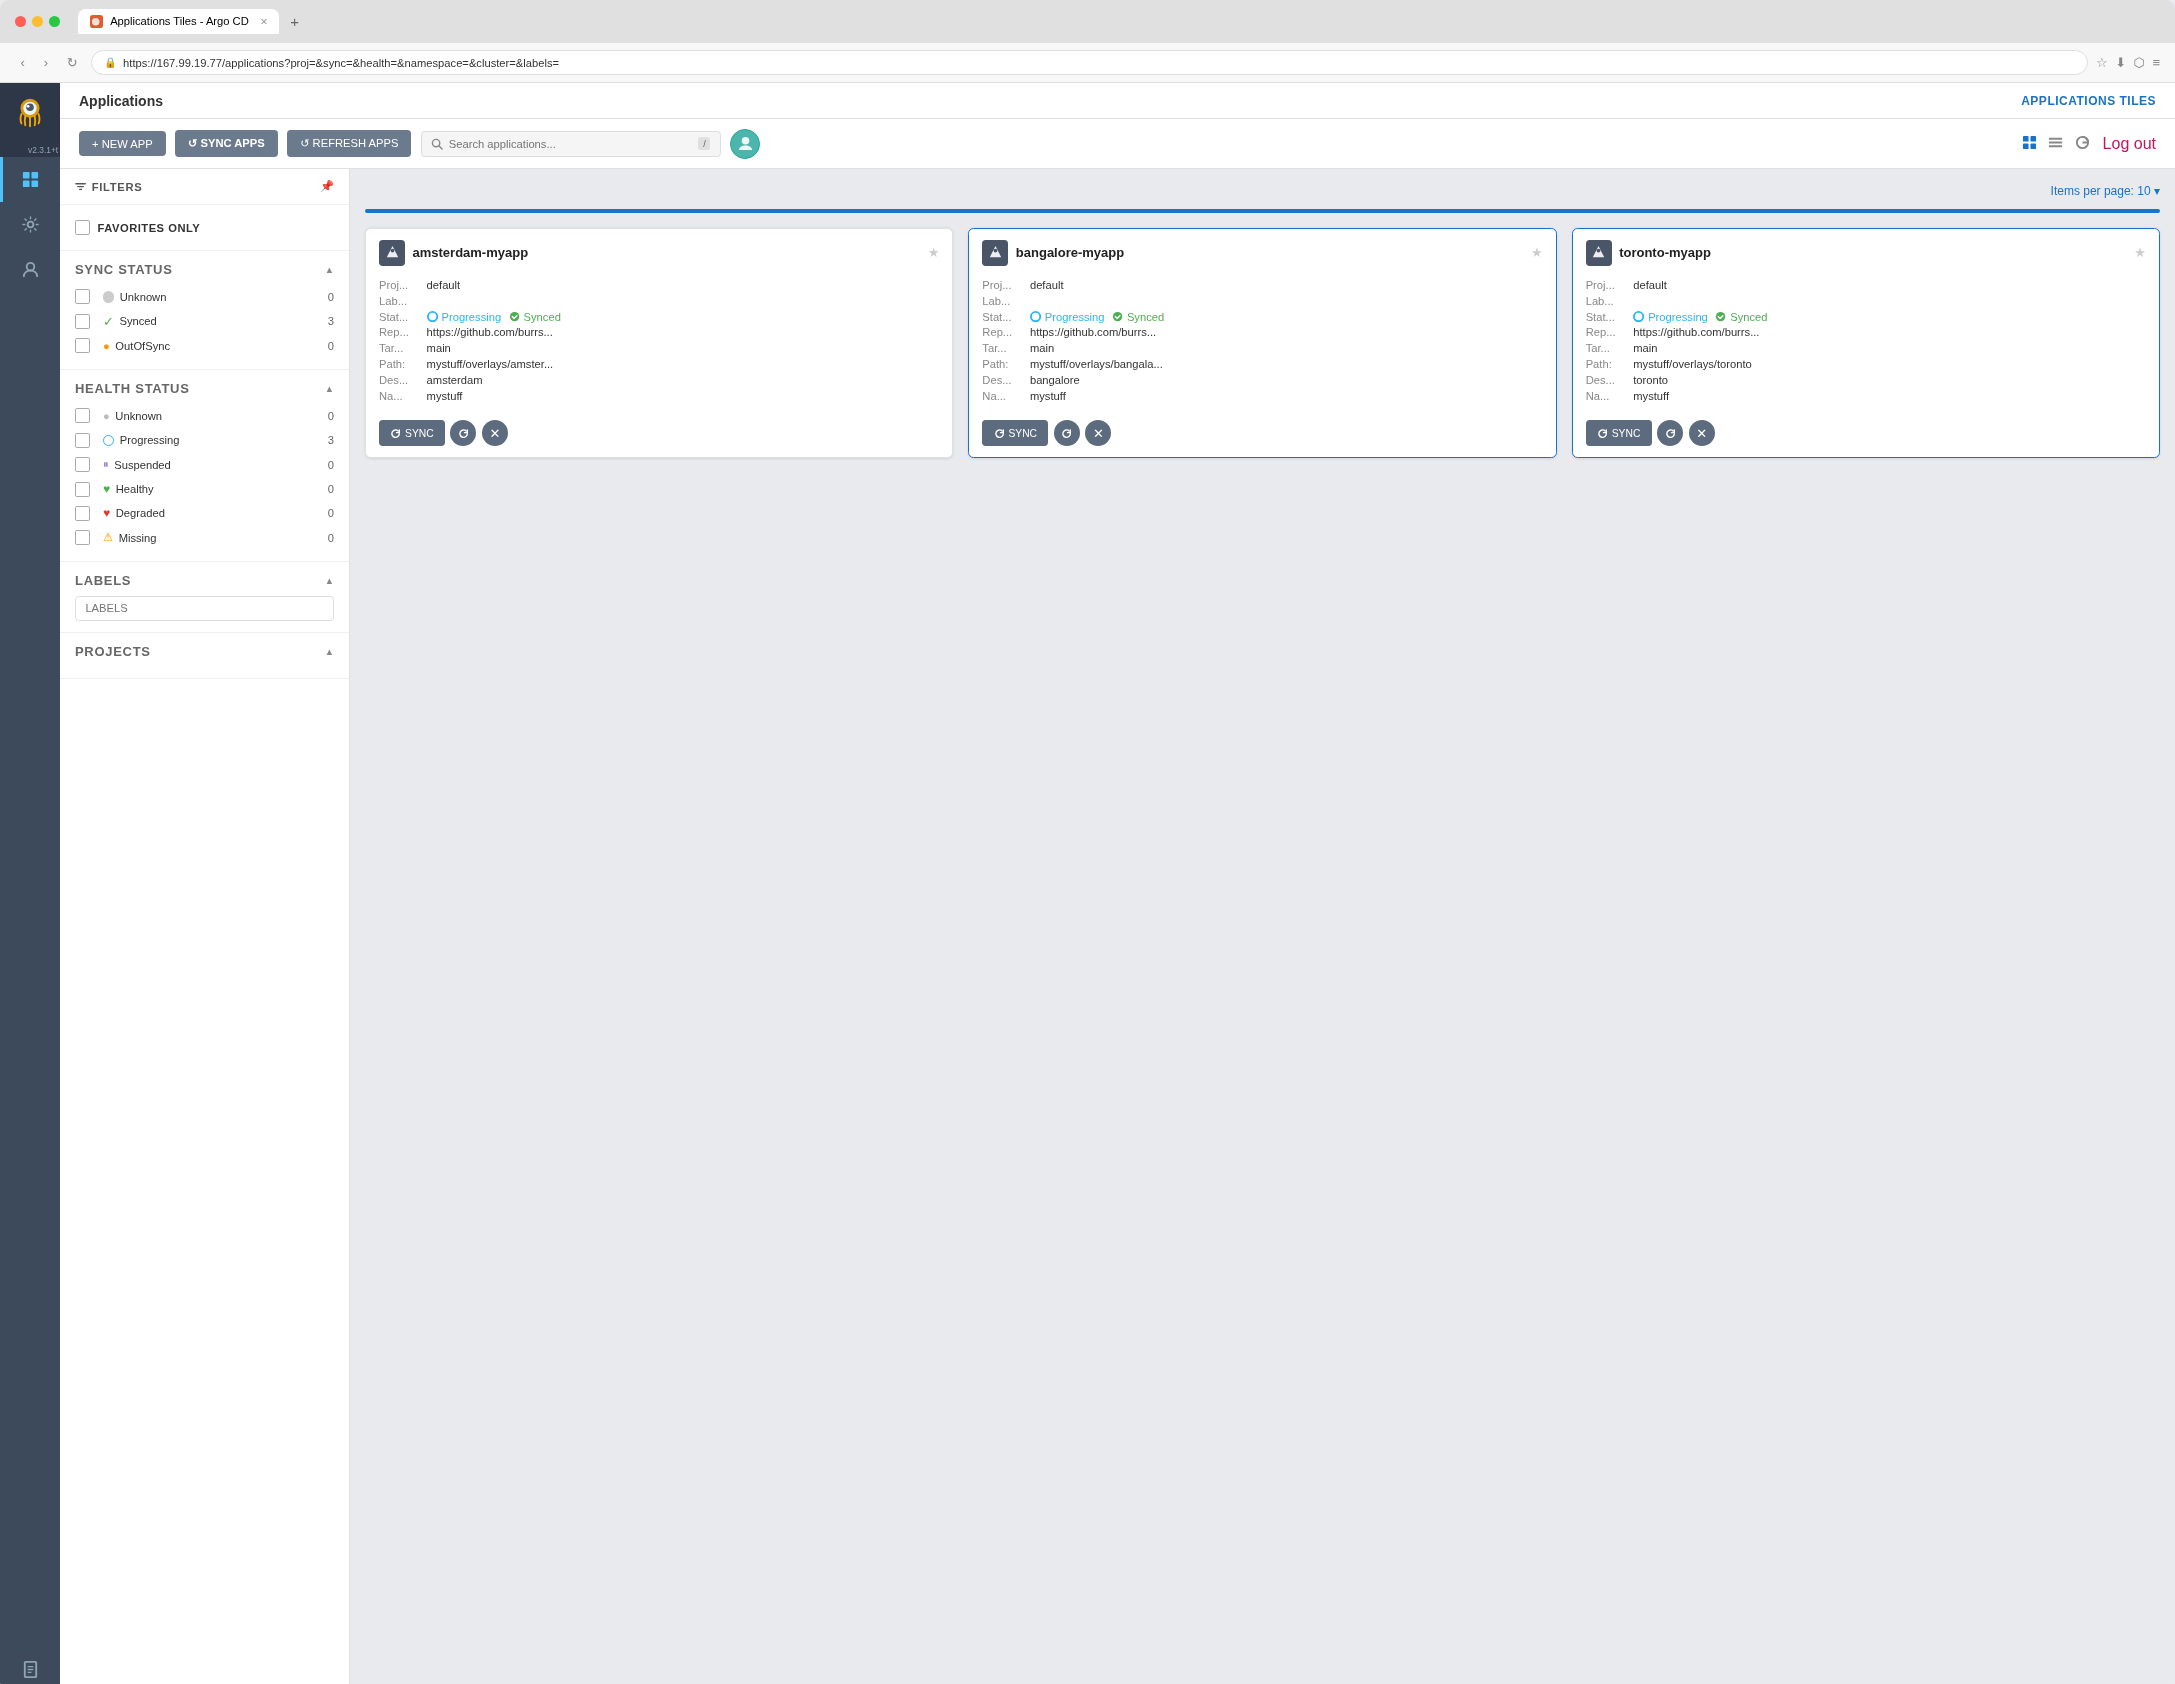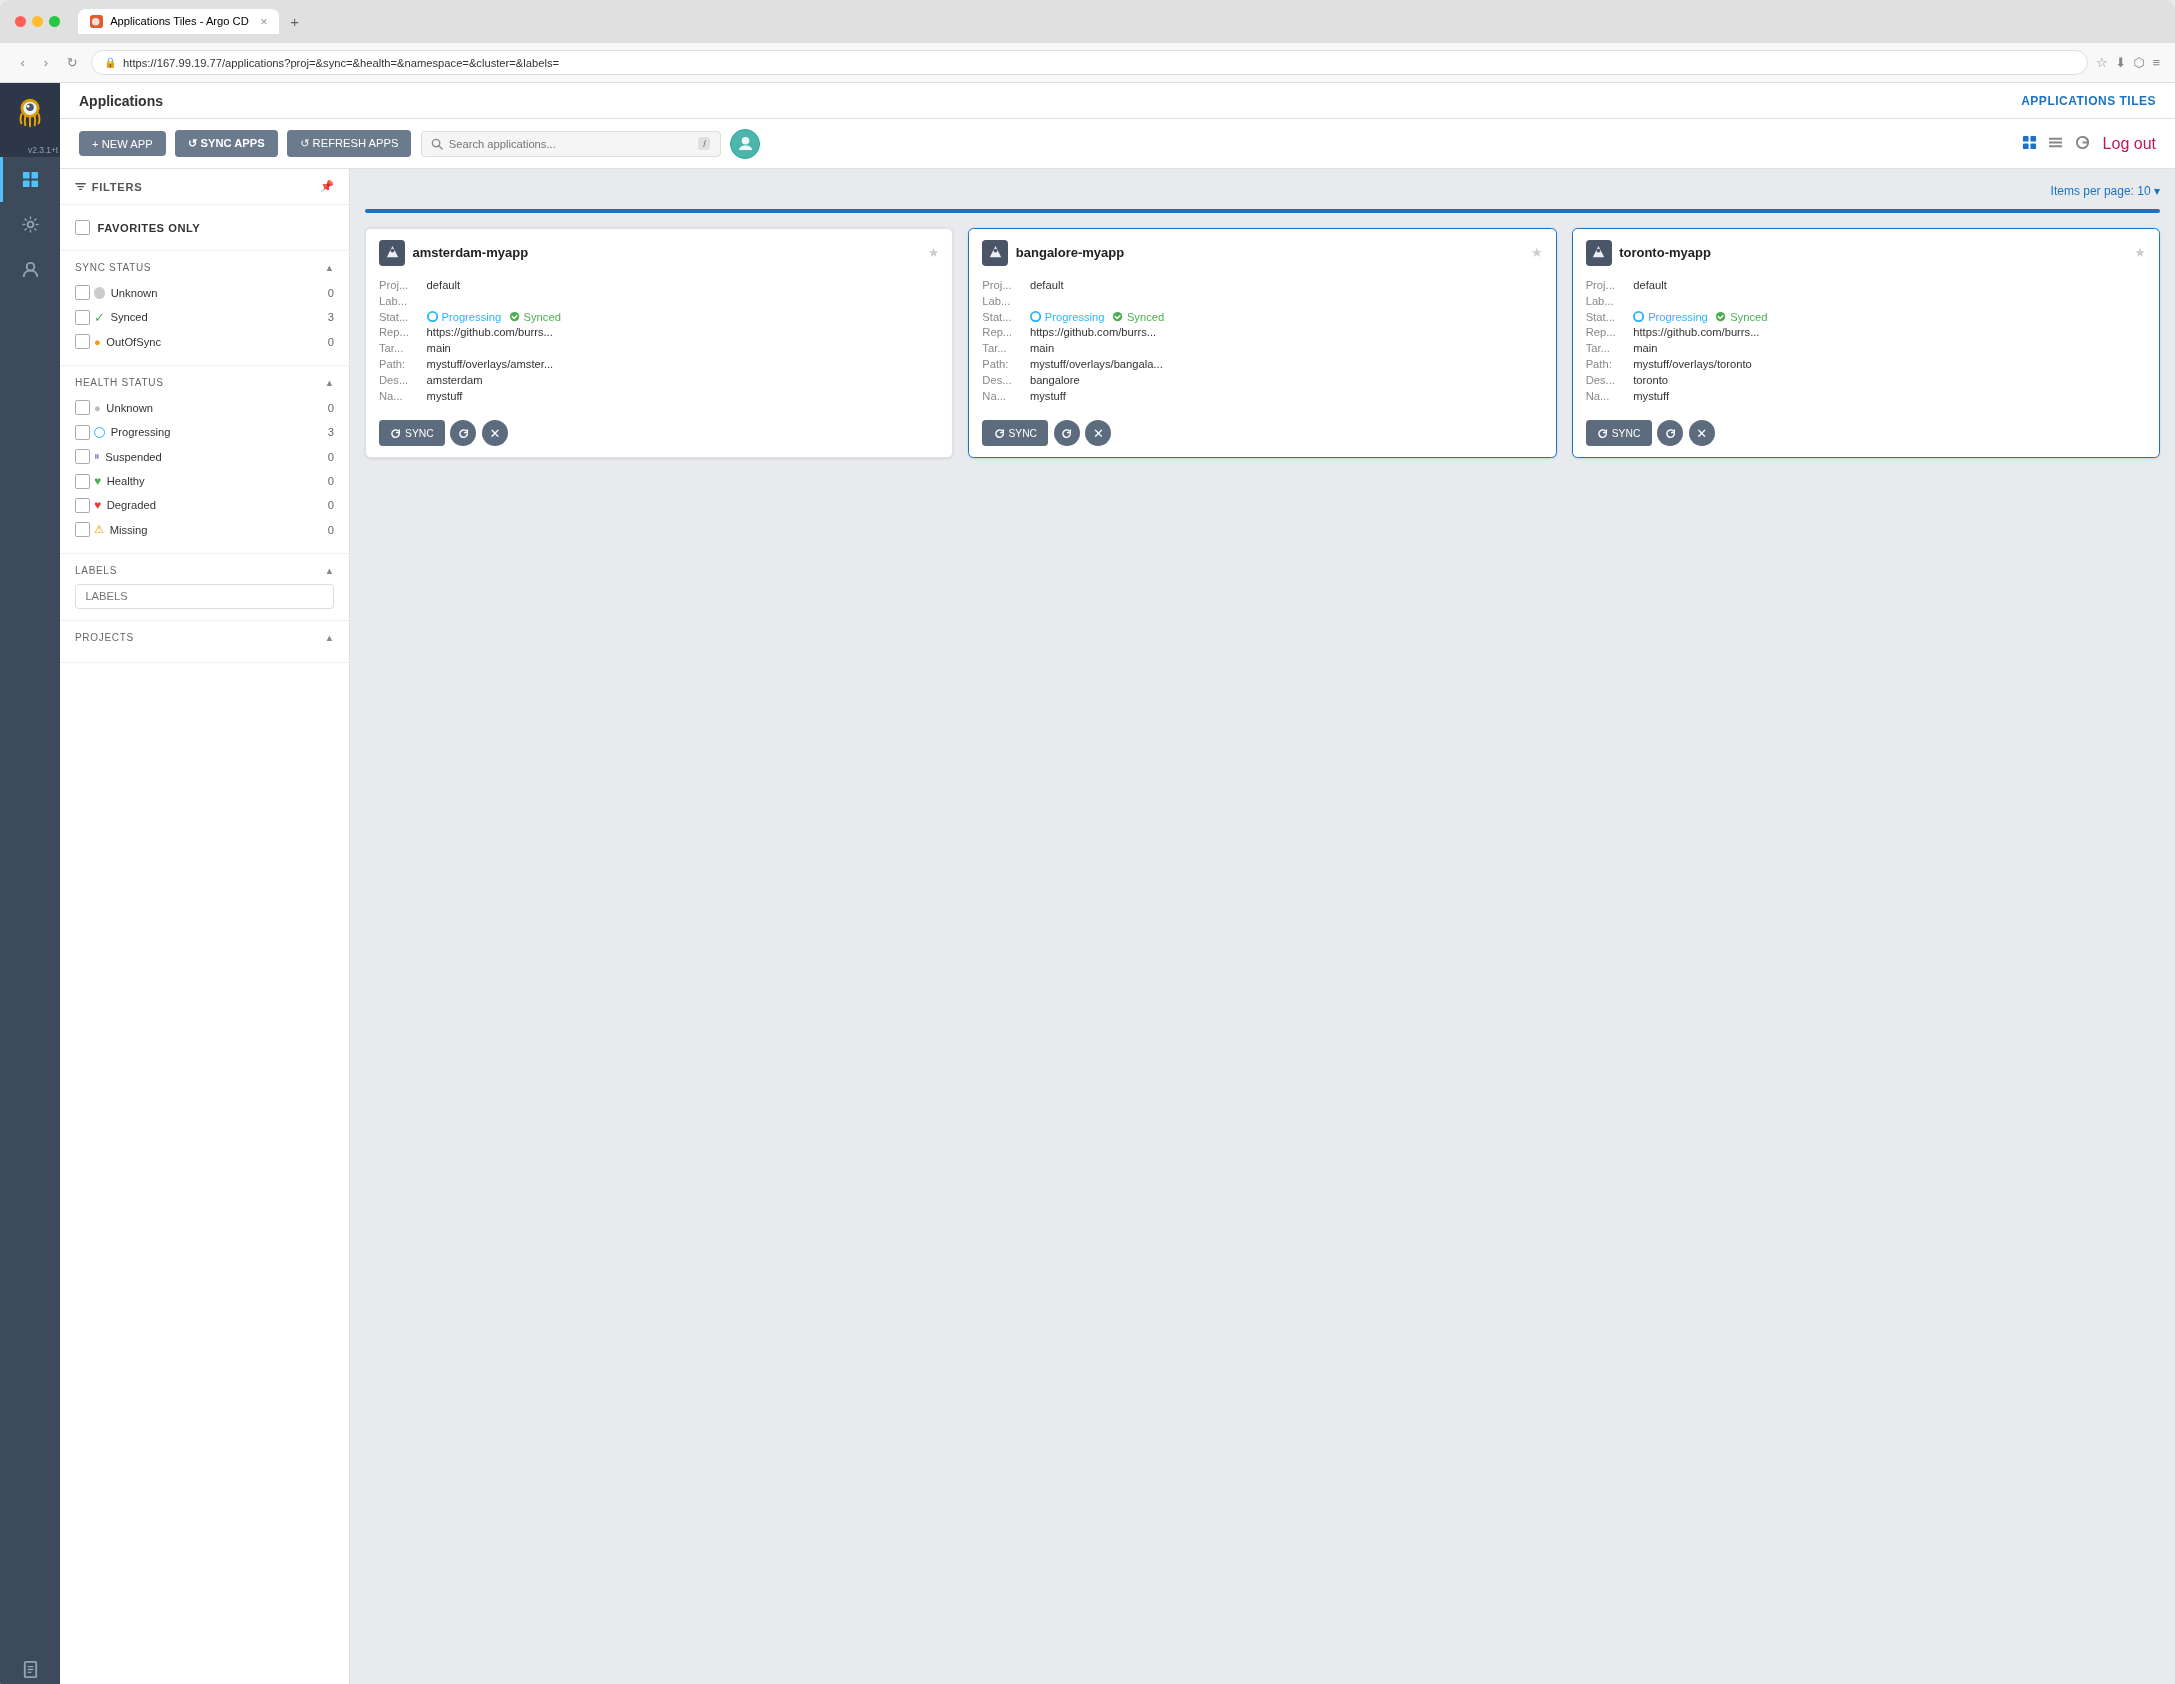--- a/index.html
+++ b/index.html
@@ -66,23 +66,23 @@
     .filters-sidebar { width: 290px; background: #fff; border-right: 0.9px solid #e0e0e0; overflow-y: auto; padding: 0; }
     .filter-header { display: flex; align-items: center; justify-content: space-between; padding: 11.2px 15px; border-bottom: 0.9px solid #f0f0f0; }
     .filter-title { font-size: 11.2px; font-weight: 700; color: #555; letter-spacing: 0.7px; display: flex; align-items: center; gap: 5.6px; }
     .pin-icon { color: #888; font-size: 11.2px; }
     .favorites-section { padding: 11.2px 15px; border-bottom: 0.9px solid #f0f0f0; }
     .checkbox-row { display: flex; align-items: center; gap: 7.5px; padding: 3.7px 0; cursor: pointer; }
     .checkbox { width: 15px; height: 15px; border: 1.9px solid #aaa; border-radius: 1.9px; display: flex; align-items: center; justify-content: center; flex-shrink: 0; }
     .checkbox-label { font-size: 11.2px; color: #333; font-weight: 600; letter-spacing: 0.5px; }
     .filter-section { padding: 11.2px 15px; border-bottom: 0.9px solid #f0f0f0; }
     .section-header { display: flex; align-items: center; justify-content: space-between; margin-bottom: 7.5px; cursor: pointer; }
-    .section-title { font-size: 10px; font-weight: 400; color: #666; letter-spacing: 0.7px; }
+    .section-title { font-size: 13px; font-weight: 700; color: #666; letter-spacing: 0.7px; }
     .section-arrow { color: #888; font-size: 9.4px; }
-    .filter-item { display: flex; align-items: center; gap: 4px; padding: 4.7px 0; cursor: pointer; }
+    .filter-item { display: flex; align-items: center; gap: 13px; padding: 4.7px 0; cursor: pointer; }
     .filter-item-label { font-size: 11.2px; color: #333; flex: 1; display: flex; align-items: center; gap: 5.6px; }
     .filter-count { font-size: 11.2px; color: #666; min-width: 19px; text-align: right; }
     .status-dot { width: 11.2px; height: 11.2px; border-radius: 50%; display: inline-block; flex-shrink: 0; }
     .dot-unknown { background: #ccc; }
     .labels-section { padding: 11.2px 15px; border-bottom: 0.9px solid #f0f0f0; }
     .labels-input { width: 100%; border: 0.9px solid #ddd; border-radius: 3.7px; padding: 5.6px 9.4px; font-size: 11.2px; color: #aaa; outline: none; }
 
     
     .tiles-area { flex: 1; overflow-y: auto; padding: 15px; }
     .tiles-top-bar { display: flex; justify-content: flex-end; margin-bottom: 11.2px; }

